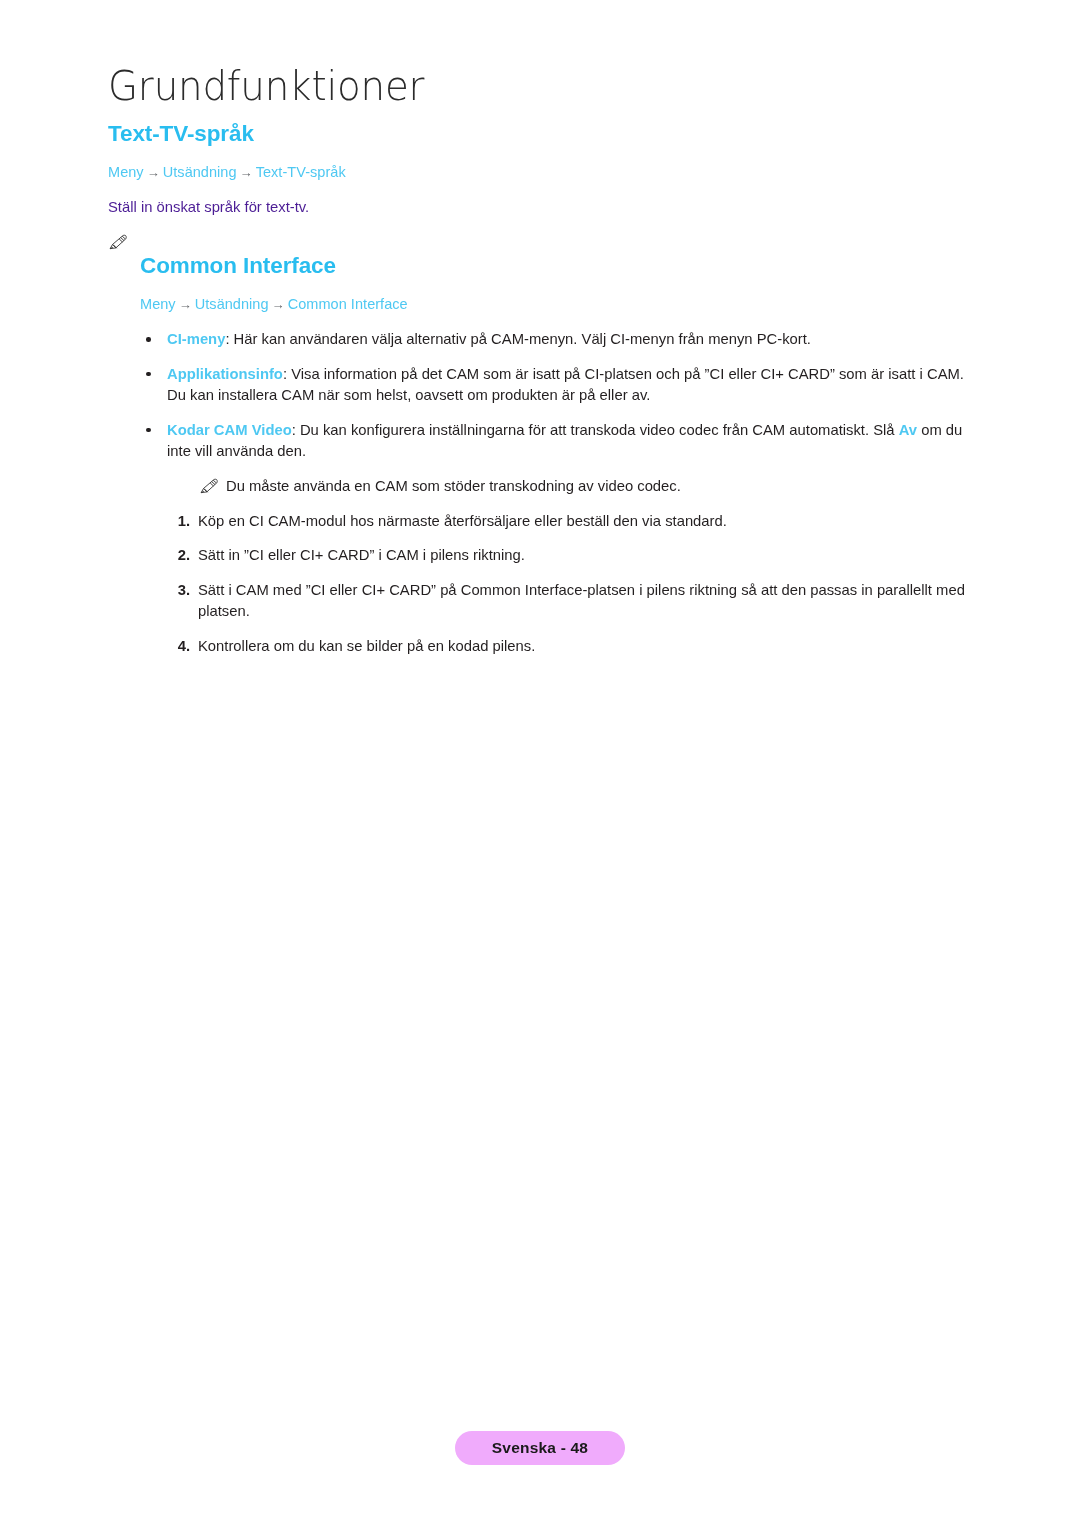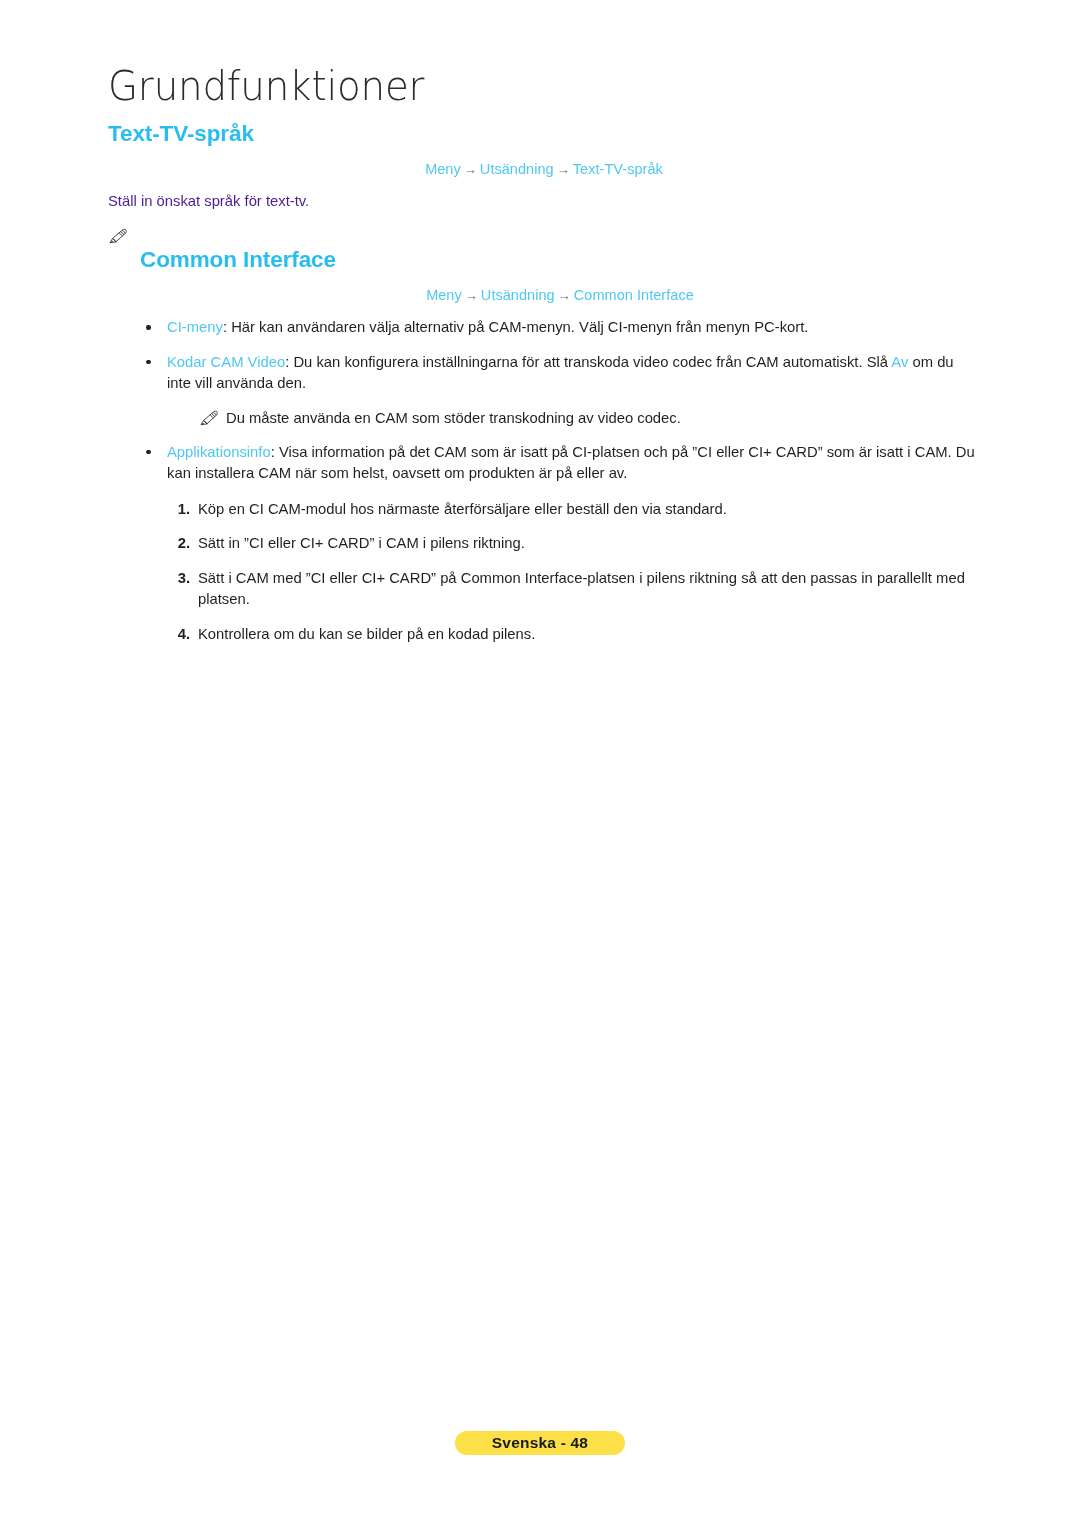--- a/index.html
+++ b/index.html
@@ -61,25 +61,24 @@
   }
 
   .section-block.second {
     margin-top: 34px;
     margin-left: 32px;
   }
 
   
   .breadcrumb {
     font-size: 14.5px;
-    line-height: 15px;
+    line-height: 20px;
     color: #4ec8f2;
     margin: 0 0 14px 0;
     letter-spacing: 0.05px;
-    text-align: center;
   }
   .breadcrumb .crumb-arrow {
     color: #63666a;
     padding: 0 3px;
     font-size: 13px;
   }
 
   
   .para {
     font-size: 14.8px;
@@ -130,20 +129,21 @@
     position: absolute;
     left: 6px;
     top: 8px;
     width: 4.5px;
     height: 4.5px;
     border-radius: 50%;
     background: #231f20;
   }
   .kw {
     color: #4ec8f2;
+    font-weight: bold;
   }
 
   
   .numbered-list {
     margin: 14px 0 0 0;
     padding: 0;
     list-style: none;
   }
   .numbered-item {
     position: relative;
@@ -166,23 +166,23 @@
     font-size: 14.8px;
     color: #231f20;
   }
 
   
   .footer-badge {
     position: absolute;
     left: 455px;
     top: 1431px;
     width: 170px;
-    height: 24px;
+    height: 34px;
     border-radius: 19.5px;
-    background: #fde047;
+    background: #f0abfc;
     display: flex;
     align-items: center;
     justify-content: center;
   }
   .footer-badge-label {
     font-family: "Liberation Sans", sans-serif;
     font-weight: bold;
     font-size: 15.5px;
     color: #1a1a1a;
     letter-spacing: 0.2px;
@@ -226,20 +226,24 @@
     <div class="section-block second">
 
       <h2 class="section-heading">Common Interface</h2>
 
       <div class="breadcrumb"><span>Meny</span><span class="crumb-arrow">→</span><span>Utsändning</span><span class="crumb-arrow">→</span><span>Common Interface</span></div>
 
       <ul class="bullet-list">
 
         <li class="bullet-item">
           <span class="bullet-dot"></span><span class="kw">CI-meny</span><span>: Här kan användaren välja alternativ på CAM-menyn. Välj CI-menyn från menyn PC-kort.</span>
+        </li>
+
+        <li class="bullet-item" style="margin-top:13px;">
+          <span class="bullet-dot"></span><span class="kw">Applikationsinfo</span><span>: Visa information på det CAM som är isatt på CI-platsen och på ”CI eller CI+ CARD” som är isatt i CAM. Du kan installera CAM när som helst, oavsett om produkten är på eller av.</span>
         </li>
 
         <li class="bullet-item">
           <span class="bullet-dot"></span><span class="kw">Kodar CAM Video</span><span>: Du kan konfigurera inställningarna för att transkoda video codec från CAM automatiskt. Slå </span><span class="kw">Av</span><span> om du inte vill använda den.</span>
 
           <div class="note indented" style="margin-top:13px;margin-bottom:0;">
             <span class="pencil-icon">
               <svg viewBox="0 0 20 16" width="20" height="16" xmlns="http://www.w3.org/2000/svg">
                 <g fill="none" stroke="#333333" stroke-width="0.9">
                   <path d="M17.6 1.6 C16.4 0.9 15.2 1.2 14.2 2.2 L4.6 10.4 L7.9 13.9 L17.2 5.4 C18.3 4.4 18.7 2.9 17.6 1.6 Z" fill="#ffffff"></path>
@@ -249,24 +253,20 @@
                   <path d="M14.2 2.2 L17.5 5.1"></path>
                   <path d="M12.7 3.6 L16.0 6.6"></path>
                   <path d="M11.2 5.0 L14.5 8.0"></path>
                 </g>
               </svg>
             </span>
             <span>Du måste använda en CAM som stöder transkodning av video codec.</span>
           </div>
         </li>
 
-        <li class="bullet-item" style="margin-top:13px;">
-          <span class="bullet-dot"></span><span class="kw">Applikationsinfo</span><span>: Visa information på det CAM som är isatt på CI-platsen och på ”CI eller CI+ CARD” som är isatt i CAM. Du kan installera CAM när som helst, oavsett om produkten är på eller av.</span>
-        </li>
-
       </ul>
 
       <ol class="numbered-list">
 
         <li class="numbered-item">
           <span class="num-marker">1.</span>
           <span>Köp en CI CAM-modul hos närmaste återförsäljare eller beställ den via standard.</span>
         </li>
 
         <li class="numbered-item">

